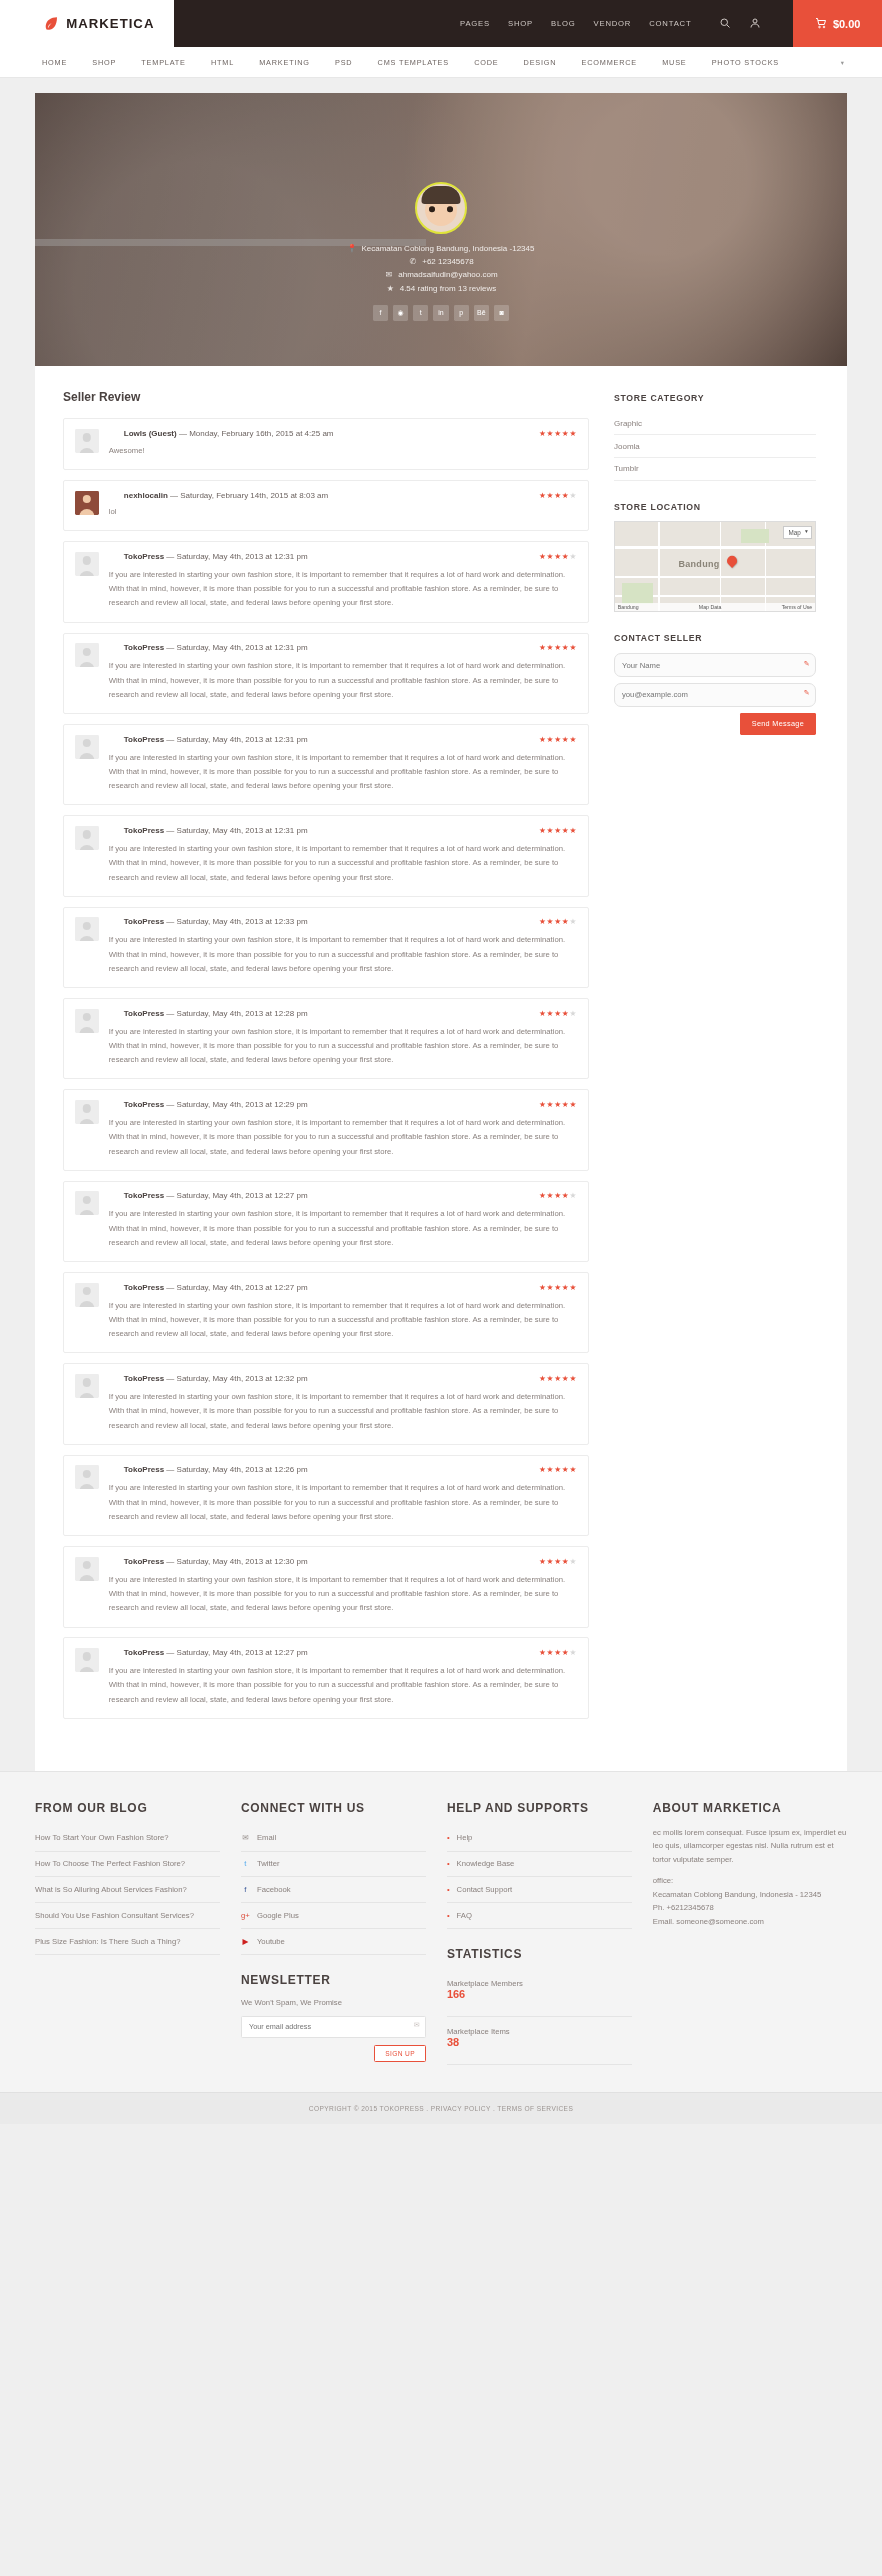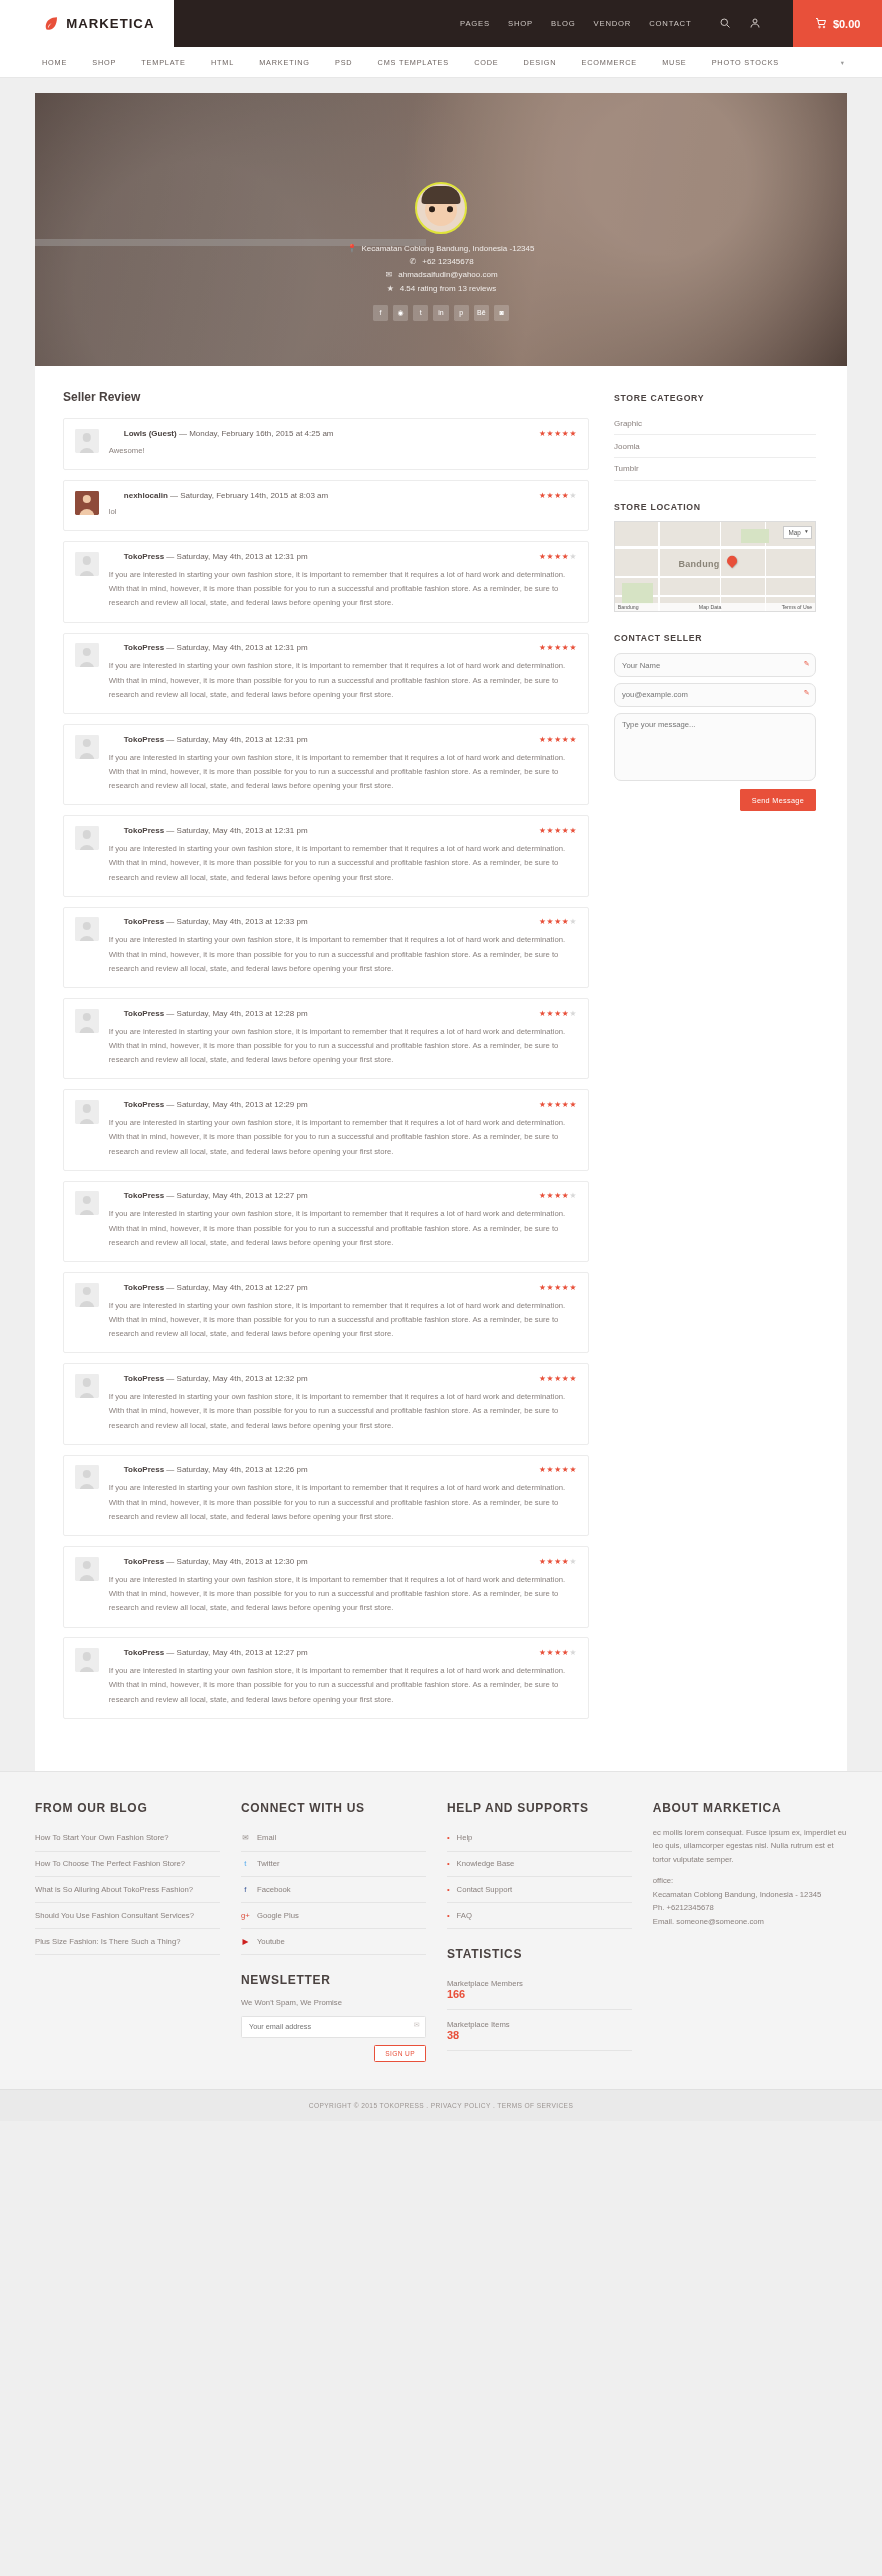--- a/index.html
+++ b/index.html
@@ -365,21 +365,21 @@
     margin-top: 7px;
     background: #fff; border: 0.7px solid #e8503a; color: #e8503a;
     font-size: 6.6px; letter-spacing: 0.4px;
     padding: 4.2px 9.8px; border-radius: 1.4px; cursor: pointer;
     float: right;
     font-family: "Liberation Sans", sans-serif;
   }
   .about-text { font-size: 7.7px; line-height: 1.75; color: #8a817e; }
   .about-text p { margin-bottom: 8.4px; }
   .stat-label { font-size: 7.7px; color: #8a817e; padding-top: 7px; }
-  .stat-value { font-size: 11px; color: #e8503a; font-weight: bold; padding-bottom: 9px; border-bottom: 0.7px solid #e4e4e4; }
+  .stat-value { font-size: 11px; color: #e8503a; font-weight: bold; padding-bottom: 16px; border-bottom: 0.7px solid #e4e4e4; }
   .stat-block + .stat-block { margin-top: 2.8px; }
 
   .copyright {
     background: #eaeaea;
     border-top: 0.7px solid #e0e0e0;
     text-align: center;
     font-size: 6.6px;
     letter-spacing: 0.4px;
     color: #9b9491;
     padding: 12px 0;
@@ -681,34 +681,33 @@
       <div class="side-block">
         <div class="side-title">CONTACT SELLER</div>
         <div class="field-wrap">
           <input class="field" type="text" placeholder="Your Name" style="">
           <span class="field-icon">✎</span>
         </div>
         <div class="field-wrap">
           <input class="field" type="text" placeholder="you@example.com" style="">
           <span class="field-icon">✎</span>
         </div>
-        <textarea class="field" placeholder="Type your message..." style=""></textarea>
         <button class="send-btn">Send Message</button>
         <div style="clear:both"></div>
       </div>
     </div>
   </div>
 </div>
 
 <div class="footer">
   <div class="fcol">
     <div class="ftitle">FROM OUR BLOG</div>
     <div class="flink">How To Start Your Own Fashion Store?</div>
     <div class="flink">How To Choose The Perfect Fashion Store?</div>
-    <div class="flink">What is So Alluring About TokoPress Fashion?</div>
+    <div class="flink">What is So Alluring About Services Fashion?</div>
     <div class="flink">Should You Use Fashion Consultant Services?</div>
     <div class="flink">Plus Size Fashion: Is There Such a Thing?</div>
   </div>
 
   <div class="fcol">
     <div class="ftitle">CONNECT WITH US</div>
     <div class="flink icon-row">
       <span class="fi gray">✉</span>
       <span>Email</span>
     </div>

